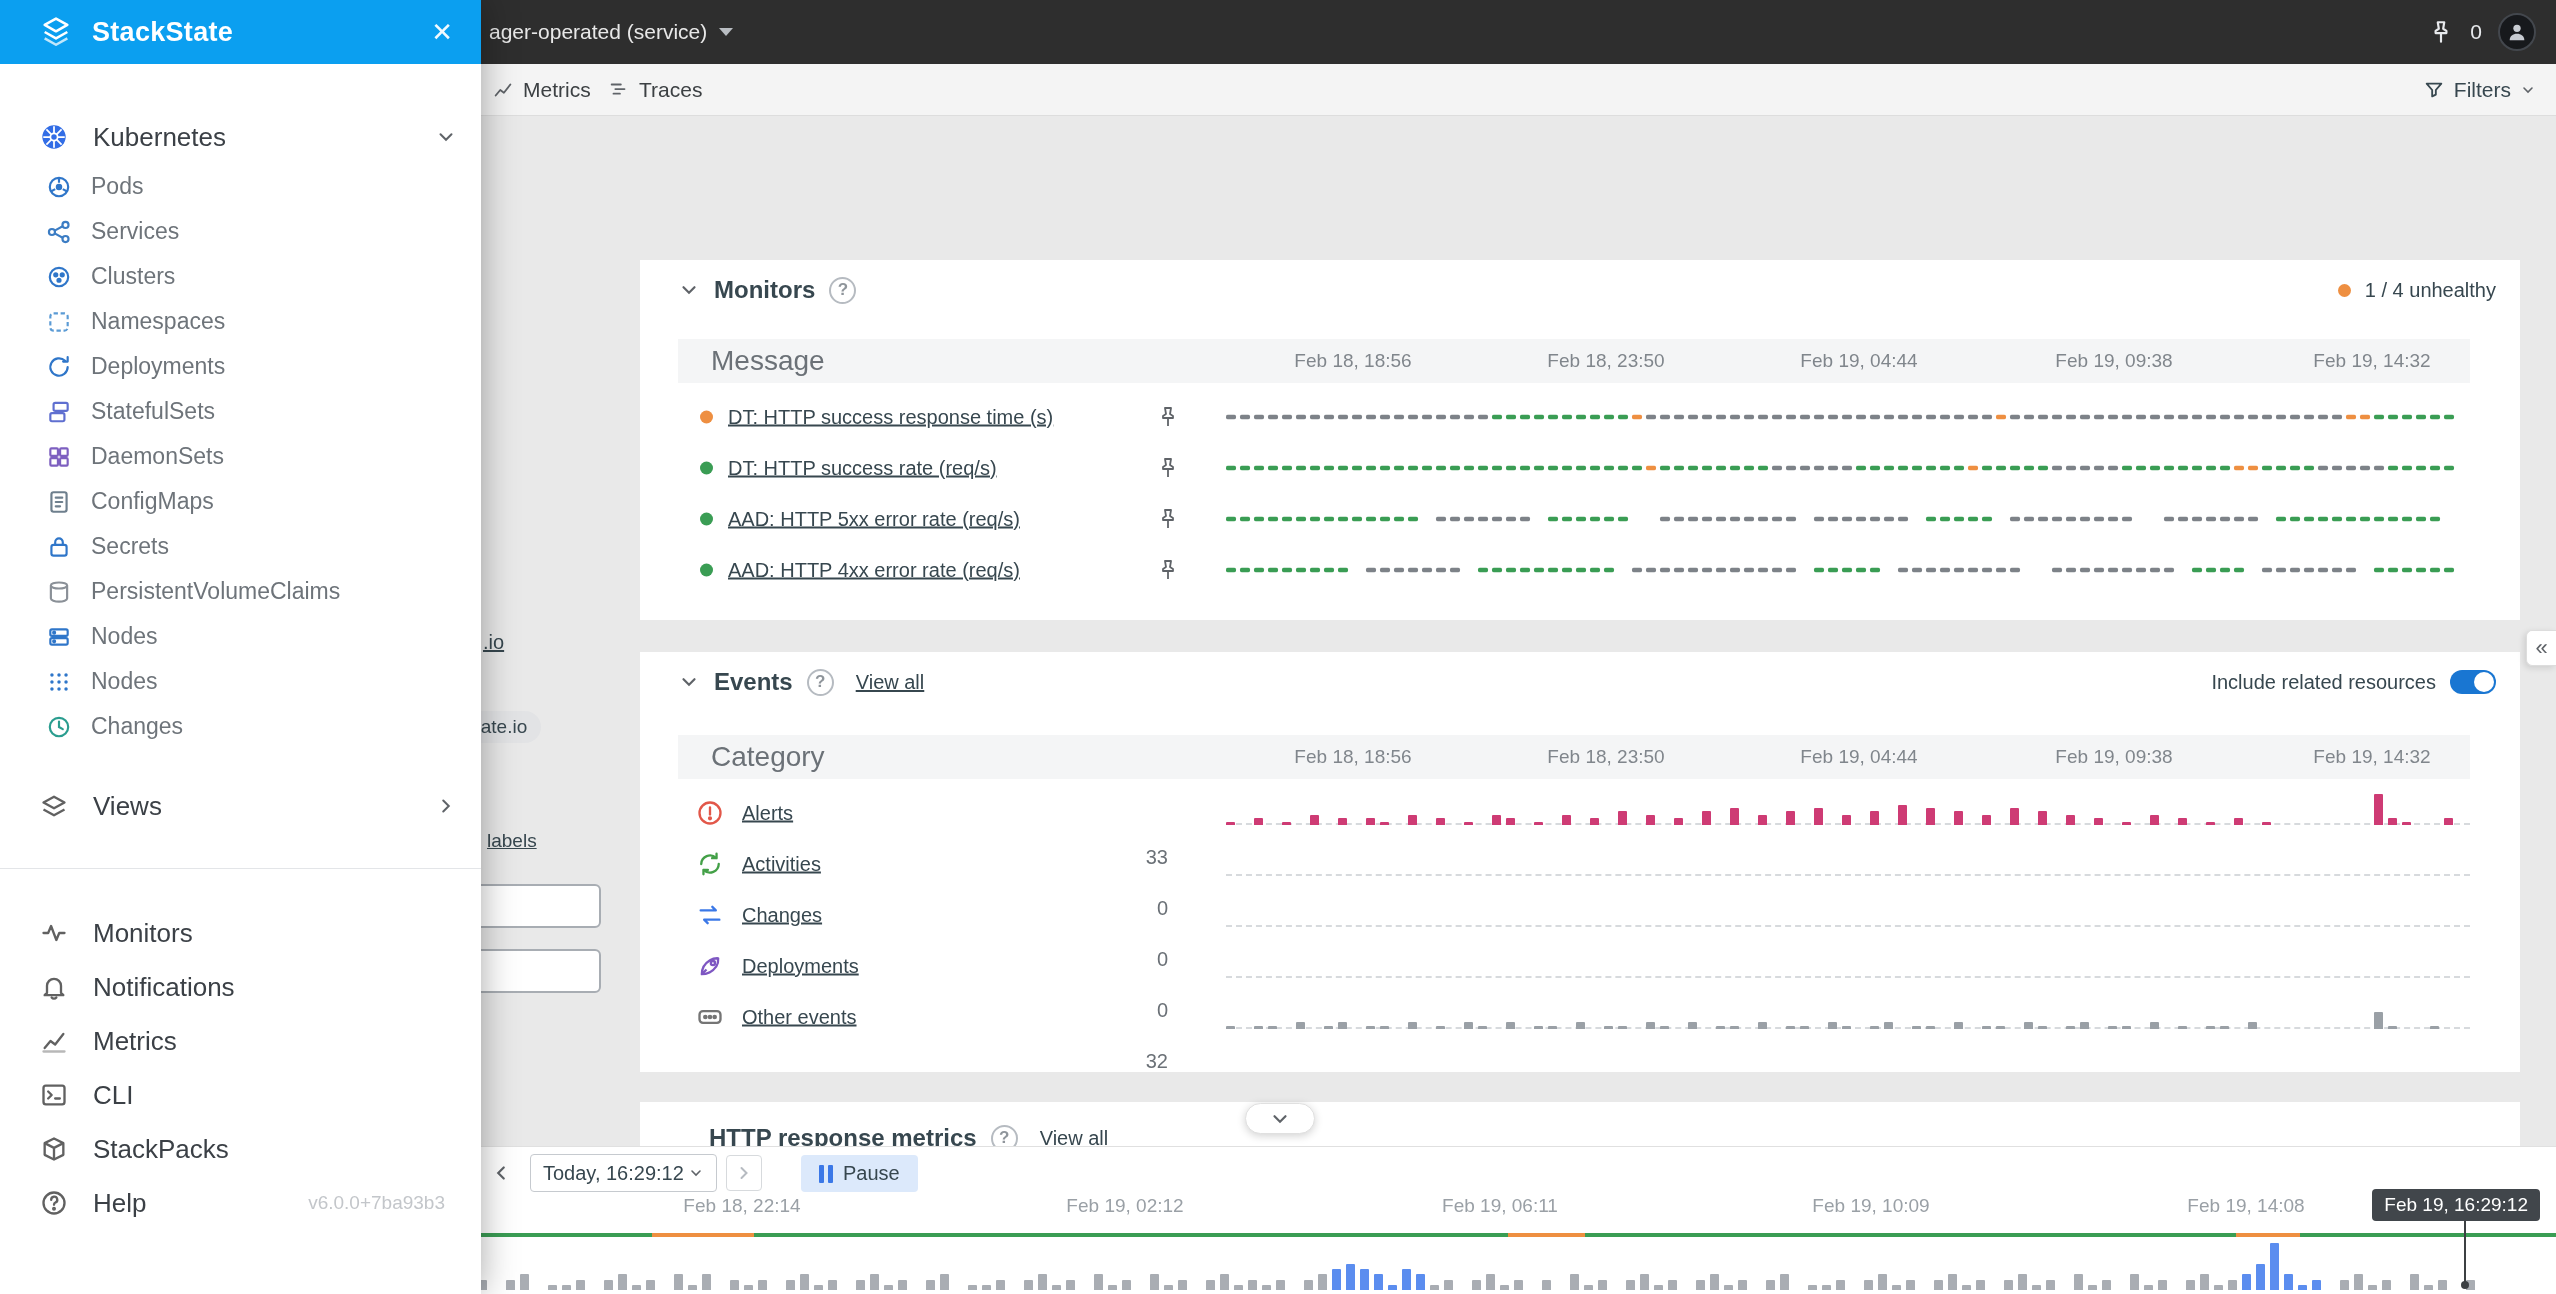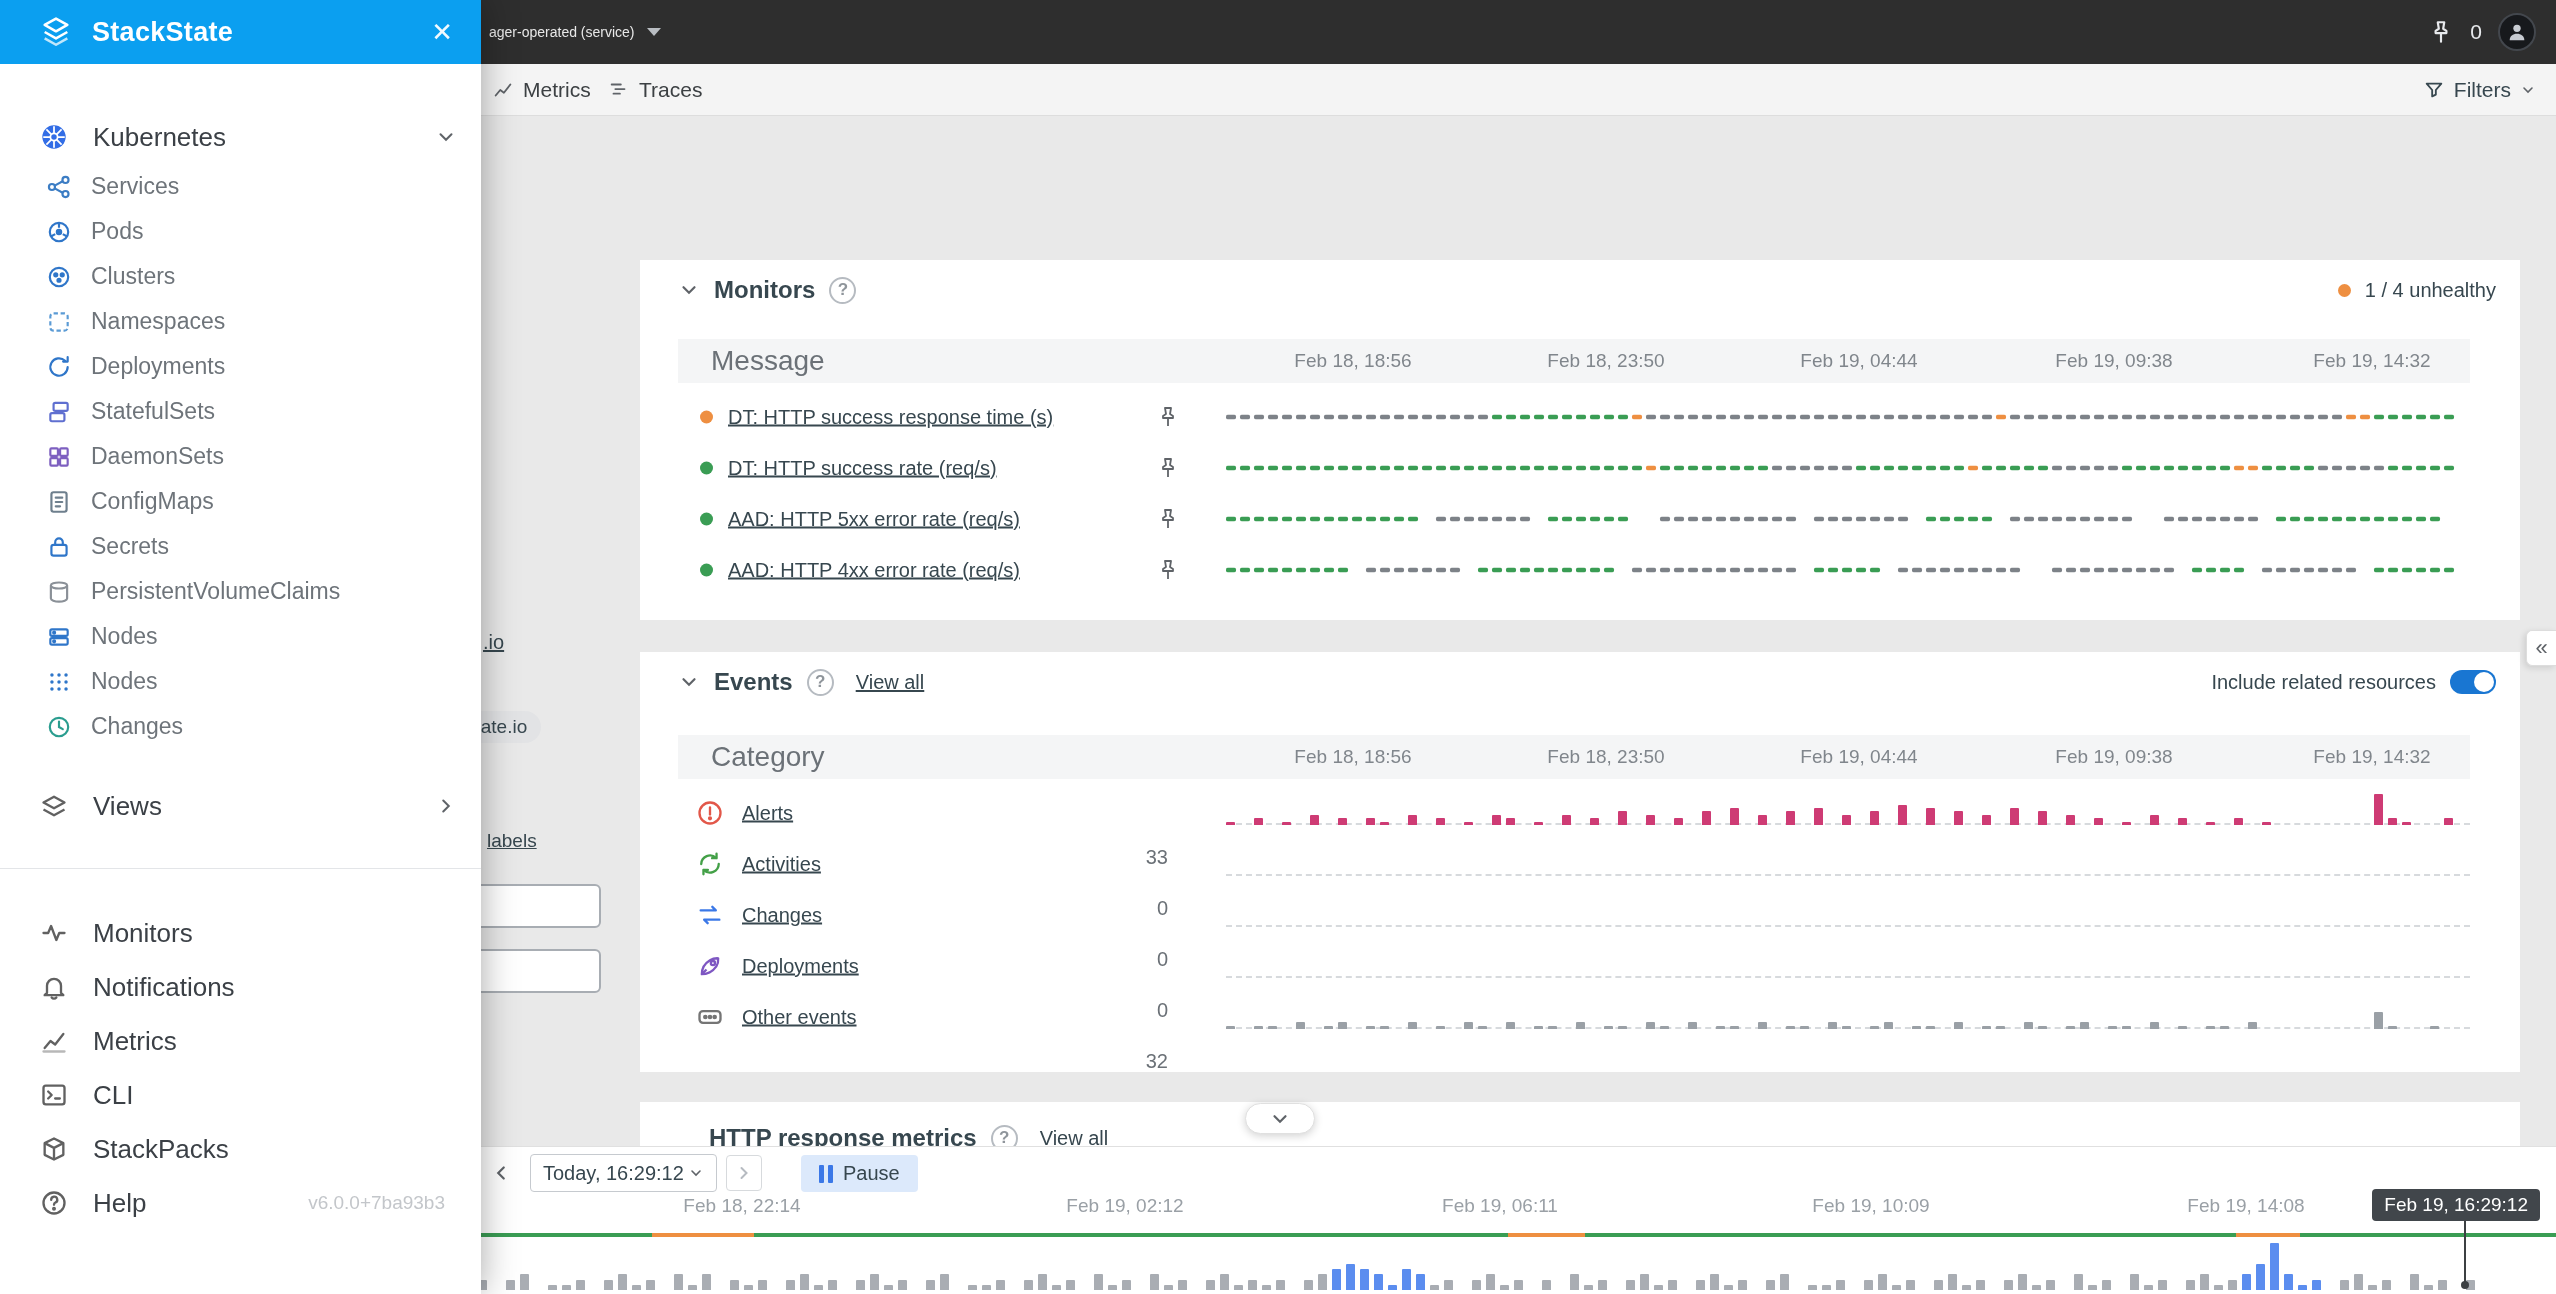--- a/index.html
+++ b/index.html
@@ -6,21 +6,21 @@
   html,body { width:2556px; height:1294px; }
   body {
     position:relative; overflow:hidden; background:#e9e9e9;
     font-family:"Liberation Sans","DejaVu Sans",sans-serif; color:#37474f;
   }
   [data-interactable="true"]{ cursor:pointer; }
   svg{ display:block; }
 
   
   .topbar{ position:absolute; top:0; left:0; right:0; height:64px; background:#2e2e2e; z-index:5; }
-  .scope{ position:absolute; left:489px; top:0; height:64px; display:flex; align-items:center; gap:12px; color:#e8e8e8; font-size:14px; }
+  .scope{ position:absolute; left:489px; top:0; height:64px; display:flex; align-items:center; gap:12px; color:#e8e8e8; font-size:21px; }
   .caret-down{ width:0;height:0;border-left:7px solid transparent;border-right:7px solid transparent;border-top:8px solid #b9bdc2; }
   .topbar-right{ position:absolute; right:20px; top:0; height:64px; display:flex; align-items:center; gap:16px; color:#e8eaed; }
   .pin-count{ font-size:21px; }
   .avatar{ width:38px;height:38px;border-radius:50%;background:#17191c;border:2px solid #43474d;display:flex;align-items:center;justify-content:center;color:#c8ccd2; }
 
   
   .tabbar{ position:absolute; top:64px; left:0; right:0; height:52px; background:#f4f4f4; border-bottom:1px solid #dddddd; z-index:1; }
   .tab{ position:absolute; top:0; height:52px; display:flex; align-items:center; gap:9px; font-size:21px; color:#3c4043; }
   .tab.t0{ left:492px; } .tab.t1{ left:608px; }
   .filters{ position:absolute; right:20px; top:0; height:52px; display:flex; align-items:center; gap:9px; font-size:21px; color:#37474f; }
@@ -1156,39 +1156,39 @@
       </span>
       <span data-interactable="false">Kubernetes</span>
       <span class="chevr" data-interactable="false">
         <svg width="22" height="22" viewBox="0 0 24 24" fill="none" stroke="currentColor" stroke-width="2.2" stroke-linecap="round">
             <path d="M6 9l6 6 6-6"></path>
           </svg>
       </span>
     </div>
 
     <div class="msub" data-interactable="true">
+      <span class="ic c-pods" data-interactable="false">
+          <svg width="26" height="26" viewBox="0 0 24 24" fill="none" stroke="currentColor" stroke-width="2">
+            <circle cx="12" cy="12" r="8.5"></circle>
+            <circle cx="12" cy="12" r="2" fill="currentColor"></circle>
+            <path d="M12 3.5V8M19.5 16.2l-4-2.2M4.5 16.2l4-2.2"></path>
+          </svg>
+        </span>
+      <span data-interactable="false">Pods</span>
+    </div>
+    <div class="msub" data-interactable="true">
       <span class="ic c-services" data-interactable="false">
           <svg width="26" height="26" viewBox="0 0 24 24" fill="none" stroke="currentColor" stroke-width="2">
             <circle cx="5.5" cy="12" r="2.8"></circle>
             <circle cx="18" cy="5.5" r="2.8"></circle>
             <circle cx="18" cy="18.5" r="2.8"></circle>
             <path d="M8 10.7l7.4-4M8 13.3l7.4 4"></path>
           </svg>
         </span>
       <span data-interactable="false">Services</span>
-    </div>
-    <div class="msub" data-interactable="true">
-      <span class="ic c-pods" data-interactable="false">
-          <svg width="26" height="26" viewBox="0 0 24 24" fill="none" stroke="currentColor" stroke-width="2">
-            <circle cx="12" cy="12" r="8.5"></circle>
-            <circle cx="12" cy="12" r="2" fill="currentColor"></circle>
-            <path d="M12 3.5V8M19.5 16.2l-4-2.2M4.5 16.2l4-2.2"></path>
-          </svg>
-        </span>
-      <span data-interactable="false">Pods</span>
     </div>
     <div class="msub" data-interactable="true">
       <span class="ic c-clusters" data-interactable="false">
           <svg width="26" height="26" viewBox="0 0 24 24" fill="none" stroke="currentColor" stroke-width="2">
             <circle cx="12" cy="12" r="8.5"></circle>
             <circle cx="9" cy="10" r="1.4" fill="currentColor"></circle>
             <circle cx="15" cy="10" r="1.4" fill="currentColor"></circle>
             <circle cx="12" cy="15" r="1.4" fill="currentColor"></circle>
           </svg>
         </span>

